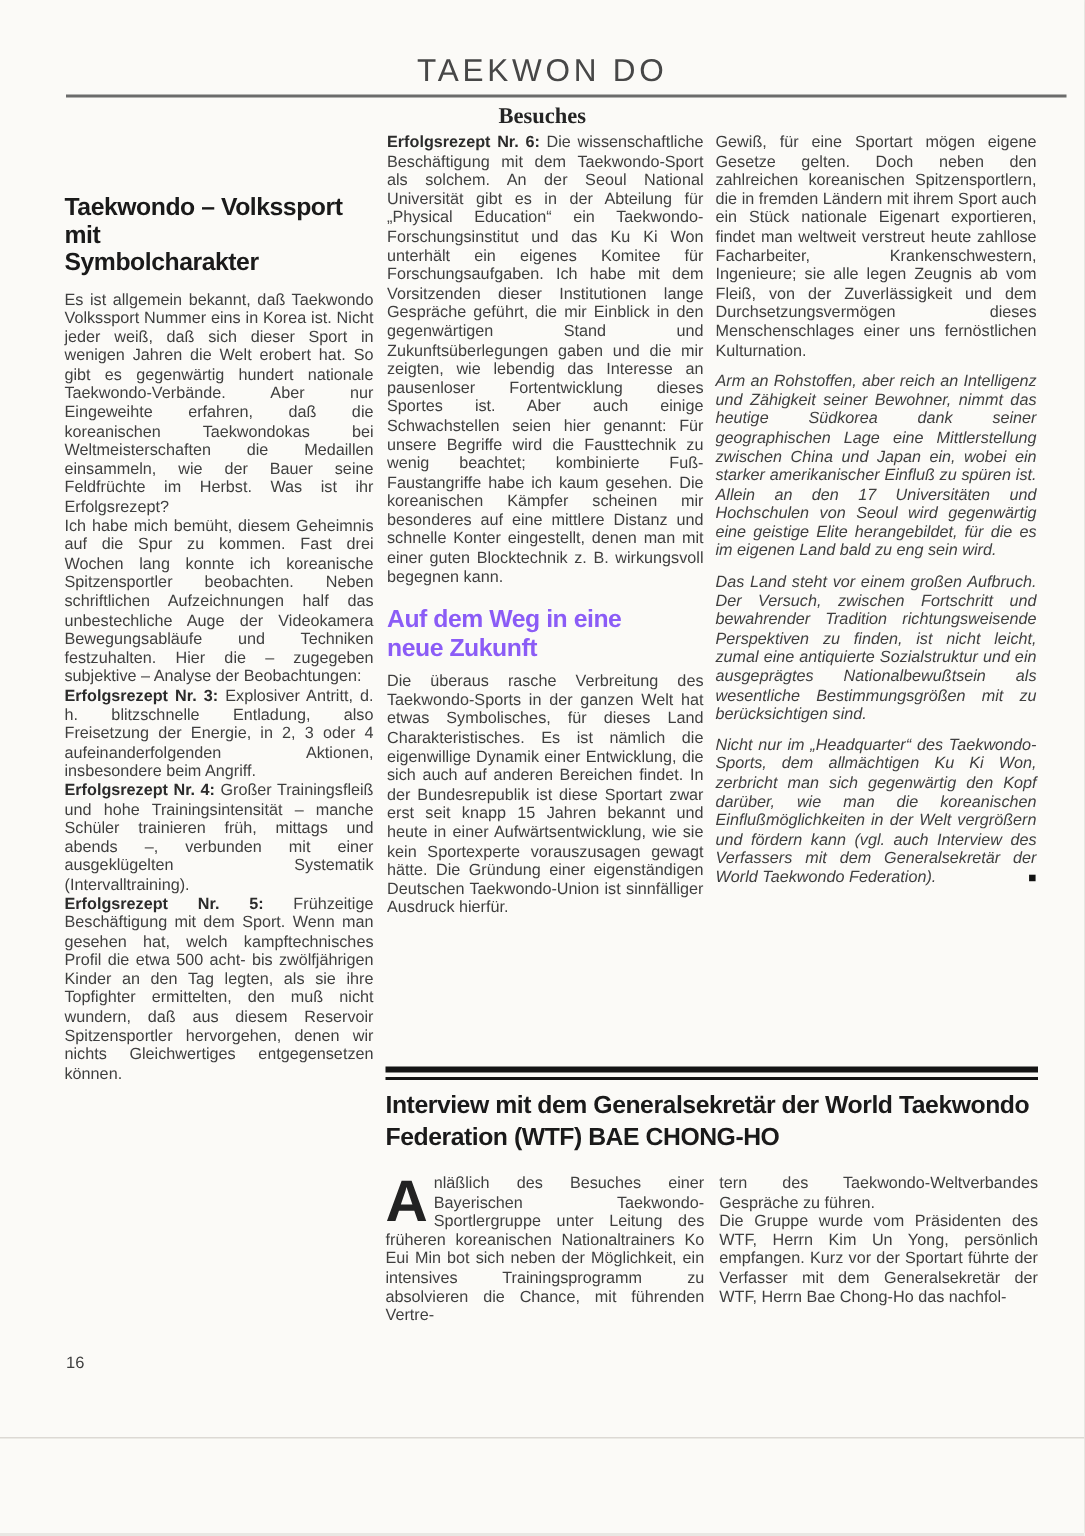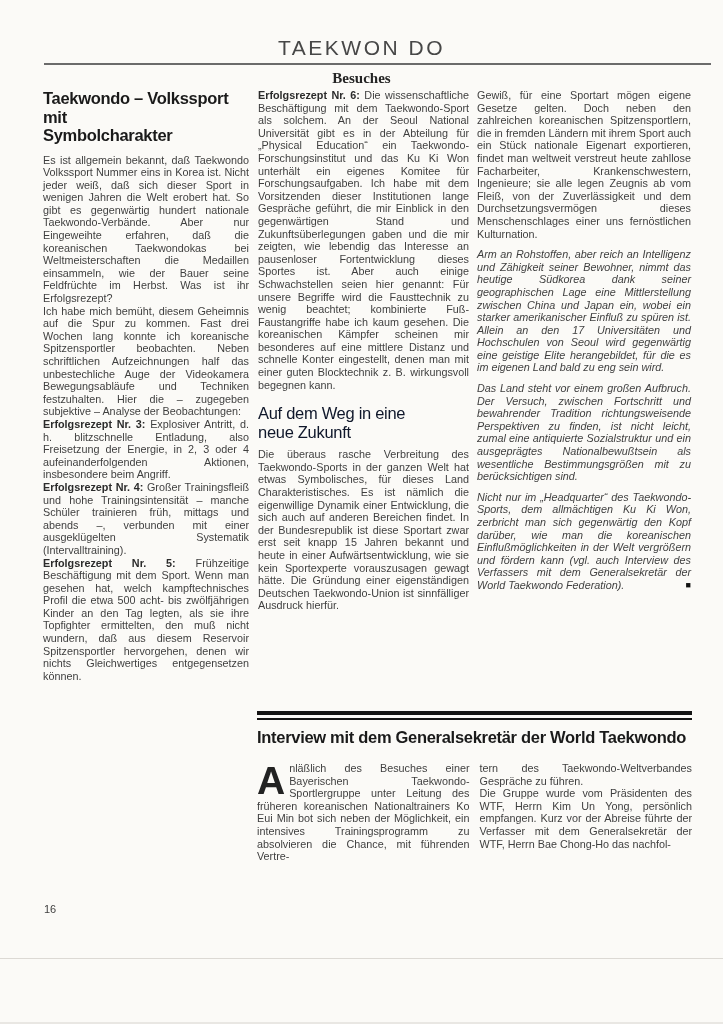--- a/index.html
+++ b/index.html
@@ -24,42 +24,42 @@
     height:0;border-top:2px solid #6b6b6b;
   }
   .kicker{
     position:absolute;top:70px;left:0;right:0;
     text-align:center;
     font-family:"Liberation Serif", serif;
     font-weight:bold;font-size:15px;color:#242424;
   }
   
   .col{position:absolute;top:89px;}
-  .col-left{left:43px;width:206px;}
+  .col-left{left:43px;width:206px;margin-top:40px;}
   .col-mid{left:258px;width:211px;}
   .col-right{left:477px;width:214px;}
   .col p, .icol p{
     margin:0;
     font-size:10.8px;line-height:12.6px;
     text-align:justify;
     color:#3f3f3f;
   }
   .col p.gap, .icol p.gap{margin-top:8px;font-style:italic;}
   .col p b, .icol p b{color:#2b2b2b;}
   h2.article-title{
     margin:0 0 9px 0;
     font-size:16.5px;line-height:18.5px;
     letter-spacing:-0.3px;
     color:#1a1a1a;font-weight:bold;
   }
   h3.subheading{
     margin:13px 0 7px 0;
     font-size:16.5px;line-height:18.5px;
     letter-spacing:-0.3px;
-    color:#0f172a;font-weight:normal;
+    color:#8b5cf6;font-weight:bold;
   }
   .endmark{
     float:right;
     font-size:9px;line-height:12.6px;
     color:#111;
   }
   
   .interview{position:absolute;top:711px;left:257px;right:31px;}
   .double-rule{
     height:3px;
@@ -126,30 +126,31 @@
         <p class="gap">Arm an Rohstoffen, aber reich an Intelligenz und Zähigkeit seiner Bewohner, nimmt das heutige Südkorea dank seiner geographischen Lage eine Mittlerstellung zwischen China und Japan ein, wobei ein starker amerikanischer Einfluß zu spüren ist. Allein an den 17 Universitäten und Hochschulen von Seoul wird gegenwärtig eine geistige Elite herangebildet, für die es im eigenen Land bald zu eng sein wird.</p>
         <p class="gap">Das Land steht vor einem großen Aufbruch. Der Versuch, zwischen Fortschritt und bewahrender Tradition richtungsweisende Perspektiven zu finden, ist nicht leicht, zumal eine antiquierte Sozialstruktur und ein ausgeprägtes Nationalbewußtsein als wesentliche Bestimmungsgrößen mit zu berücksichtigen sind.</p>
         <p class="gap">Nicht nur im „Headquarter“ des Taekwondo-Sports, dem allmächtigen Ku Ki Won, zerbricht man sich gegenwärtig den Kopf darüber, wie man die koreanischen Einflußmöglichkeiten in der Welt vergrößern und fördern kann (vgl. auch Interview des Verfassers mit dem Generalsekretär der World Taekwondo Federation).<span class="endmark">■</span></p>
       </div>
   </section>
 
   <section class="interview">
     <div class="double-rule"></div>
     <h2 class="interview-title">
       <span>Interview mit dem Generalsekretär der World Taekwondo</span><br>
+      <span>Federation (WTF) BAE CHONG-HO</span>
     </h2>
     <div class="interview-cols">
       <div class="icol">
         <p>
           <span class="dropcap">A</span><span>nläßlich des Besuches einer Bayerischen Taekwondo-Sportlergruppe unter Leitung des früheren koreanischen Nationaltrainers Ko Eui Min bot sich neben der Möglichkeit, ein intensives Trainingsprogramm zu absolvieren die Chance, mit führenden Vertre-</span>
         </p>
       </div>
       <div class="icol">
           <p>tern des Taekwondo-Weltverbandes Gespräche zu führen.</p>
-          <p>Die Gruppe wurde vom Präsidenten des WTF, Herrn Kim Un Yong, persönlich empfangen. Kurz vor der Abreise führte der Verfasser mit dem Generalsekretär der WTF, Herrn Bae Chong-Ho das nachfol-</p>
+          <p>Die Gruppe wurde vom Präsidenten des WTF, Herrn Kim Un Yong, persönlich empfangen. Kurz vor der Sportart führte der Verfasser mit dem Generalsekretär der WTF, Herrn Bae Chong-Ho das nachfol-</p>
         </div>
     </div>
   </section>
 
   <div class="page-number">16</div>
   <div class="bottom-edge-line"></div>
 
 </div>
 
 </body></html>

